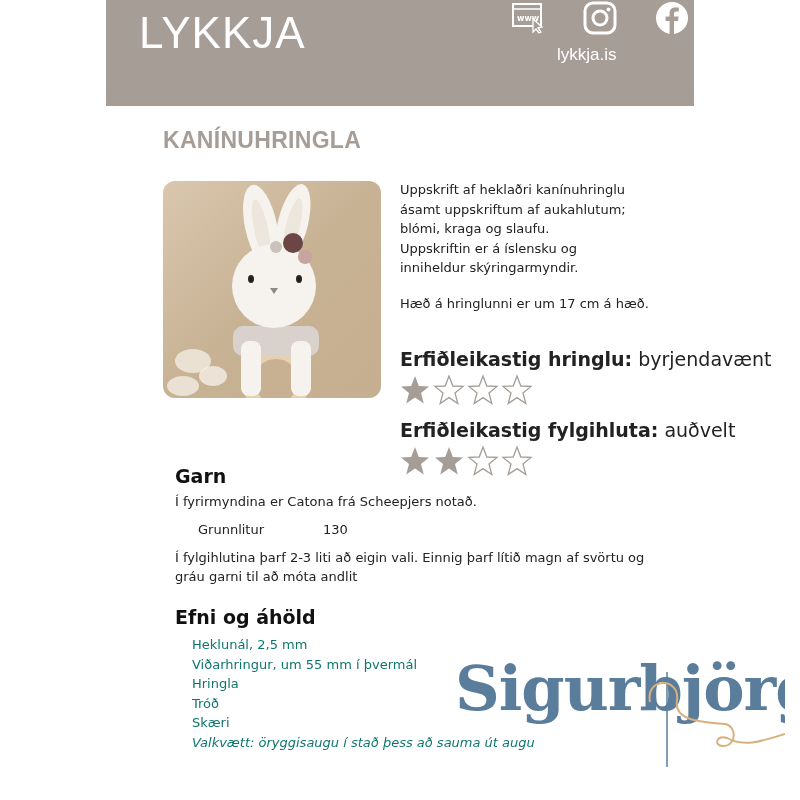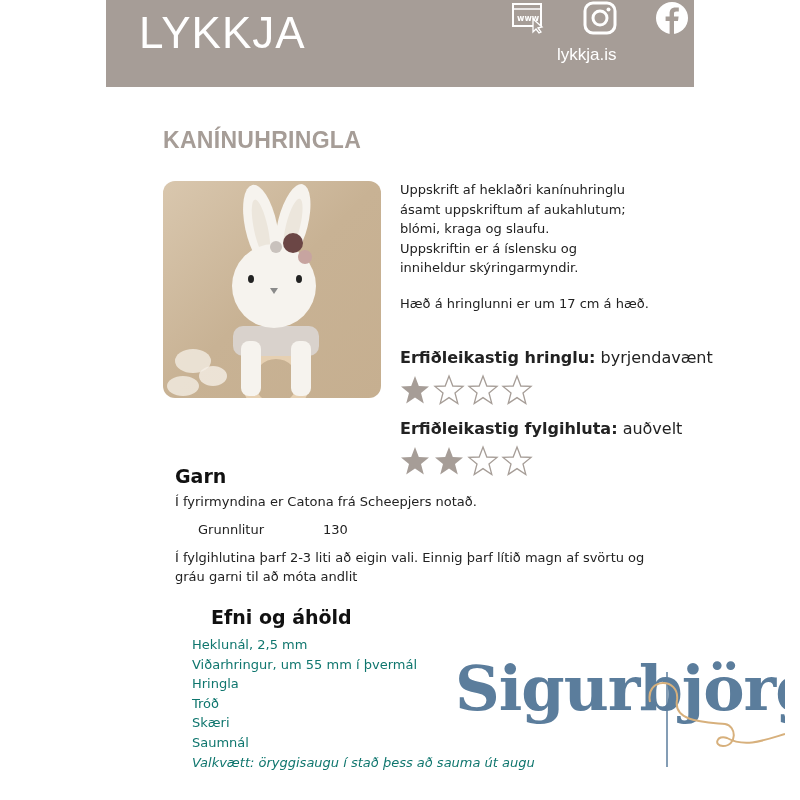--- a/index.html
+++ b/index.html
@@ -1,26 +1,26 @@
 <!DOCTYPE html>
 <html><head>
 <meta charset="utf-8">
 <style>
   html, body { margin:0; padding:0; background:#ffffff; }
   body { width:800px; height:800px; position:relative; overflow:hidden; font-family:"DejaVu Sans", sans-serif; color:#222; }
-  .header { position:absolute; left:106px; top:0; width:588px; height:87px; background:#a69d97; }
+  .header { position:absolute; left:106px; top:0; width:588px; height:106px; background:#a69d97; }
   .brand { position:absolute; left:33px; top:8px; font-family:"Liberation Sans", sans-serif; font-size:44px; color:#fff; letter-spacing:1px; font-weight:normal; }
   .icons { position:absolute; left:404px; top:1px; display:flex; gap:36px; align-items:center; }
   .icon { width:36px; height:34px; display:flex; align-items:center; justify-content:center; }
   .site { position:absolute; left:451px; top:45px; font-family:"Liberation Sans", sans-serif; font-size:17px; color:#fff; }
   .title { position:absolute; left:163px; top:127px; font-family:"Liberation Sans", sans-serif; font-weight:bold; font-size:23px; color:#a69d97; letter-spacing:0.3px; }
   .photo { position:absolute; left:163px; top:181px; width:218px; height:217px; border-radius:12px; overflow:hidden; background:linear-gradient(135deg,#d9c7ae 0%,#c8b294 50%,#c6af90 100%); }
   .desc { position:absolute; left:400px; top:180px; font-size:13px; line-height:19.5px; color:#222; width:290px; }
   .height { position:absolute; left:400px; top:296px; font-size:13px; color:#222; }
-  .diff { position:absolute; left:400px; font-size:16px; color:#222; }
+  .diff { position:absolute; left:400px; font-size:19px; color:#222; }
   .diff b { font-weight:bold; }
   .stars { position:absolute; left:399px; display:flex; gap:2px; }
   .star { width:32px; height:32px; }
   .sec { position:absolute; left:175px; font-weight:bold; font-size:19px; color:#111; }
   .txt { position:absolute; font-size:13px; color:#222; }
   .list { position:absolute; left:192px; top:635px; font-size:13px; line-height:19.6px; color:#0f766e; }
   .list .it { font-style:italic; }
   .sig { position:absolute; left:455px; top:642px; width:330px; height:125px;font-weight:bold; }
 </style>
 </head>
@@ -126,28 +126,27 @@
     </svg>
 </div>
 
 <div class="sec" style="top:465px;">Garn</div>
 <div class="txt" style="left:175px; top:494px;">Í fyrirmyndina er Catona frá Scheepjers notað.</div>
 <div class="txt" style="left:198px; top:522px;">Grunnlitur</div>
 <div class="txt" style="left:323px; top:522px;">130</div>
 <div class="txt" style="left:175px; top:550px;">Í fylgihlutina þarf 2-3 liti að eigin vali. Einnig þarf lítið magn af svörtu og</div>
 <div class="txt" style="left:175px; top:569px;">gráu garni til að móta andlit</div>
 
-<div class="sec" style="top:606px;margin-left:36px;">Efni og áhöld</div>
+<div class="sec" style="top:606px;">Efni og áhöld</div>
 <div class="list">
   <div>Heklunál, 2,5 mm</div>
   <div>Viðarhringur, um 55 mm í þvermál</div>
   <div>Hringla</div>
   <div>Tróð</div>
   <div>Skæri</div>
-  <div>Saumnál</div>
   <div class="it">Valkvætt: öryggisaugu í stað þess að sauma út augu</div>
 </div>
 
 <div class="sig">
   <svg width="330" height="125" viewBox="0 0 330 125">
     <text x="0" y="68" font-family="DejaVu Serif, serif" font-size="62" fill="#5b7d9c" letter-spacing="-1">Sigurbjörg</text>
     <line x1="212" y1="30" x2="212" y2="125" stroke="#5b7d9c" stroke-width="1.5"></line>
     <path d="M195 60 C190 35 225 35 222 58 C218 80 250 80 270 82 C282 84 282 104 268 104 C258 104 262 92 272 96 C290 106 310 98 330 92" fill="none" stroke="#d7b07c" stroke-width="2"></path>
   </svg>
 </div>

